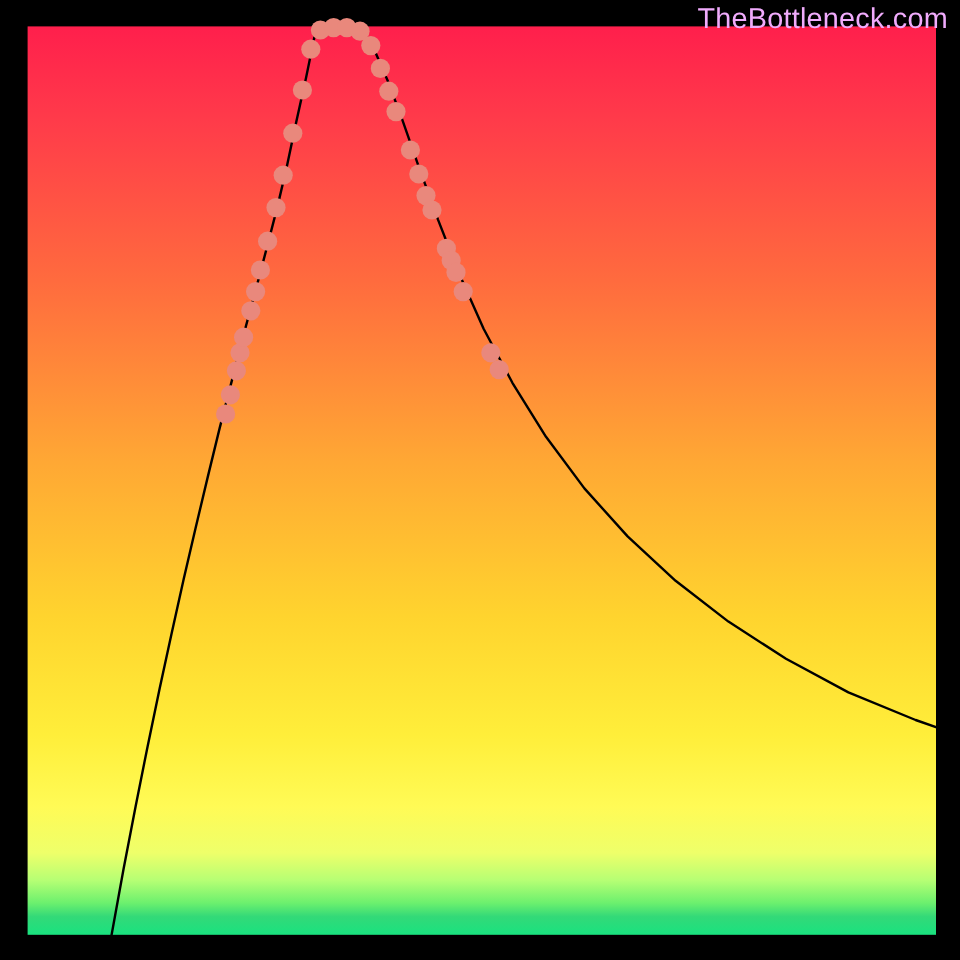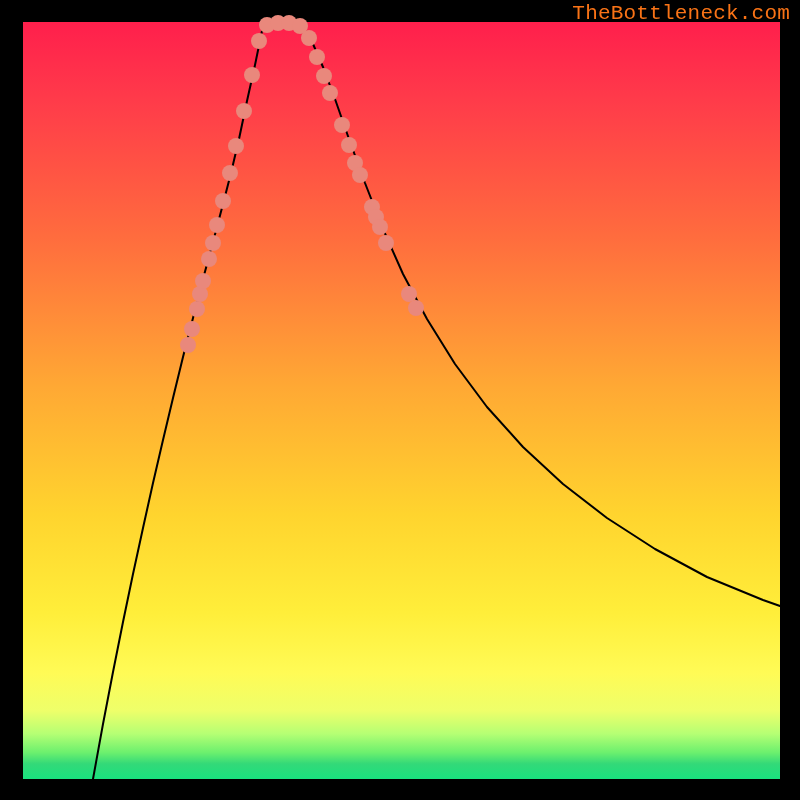--- a/index.html
+++ b/index.html
@@ -31,26 +31,25 @@
       #b6ff74 94%,
       #6cf06e 96.5%,
       #33d978 98%,
       #19e27f 100%
     );
   }
   .watermark {
     position: absolute;
     top: 2px;
     right: 10px;
-    color: #f97316;
-    font-size: 21px;
+    color: #f0abfc;
+    font-size: 24px;
     font-weight: 500;
     letter-spacing: 0.2px;
     z-index: 10;
-    font-family: Liberation Mono, monospace;
   }
   svg.plot {
     position: absolute;
     left: 0;
     top: 0;
     width: 757px;
     height: 757px;
     overflow: visible;
   }
   .curve {

